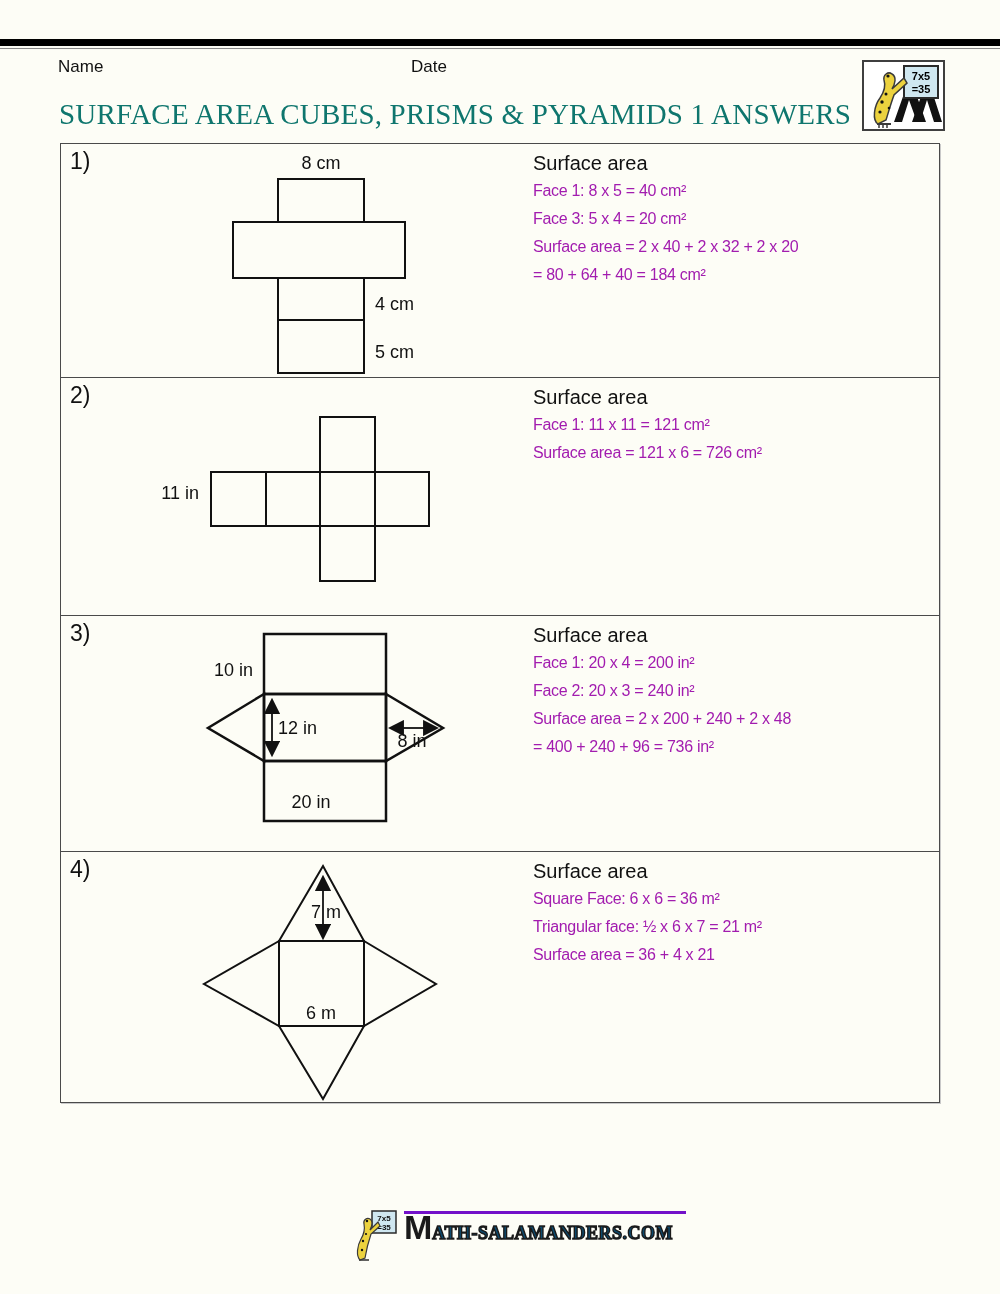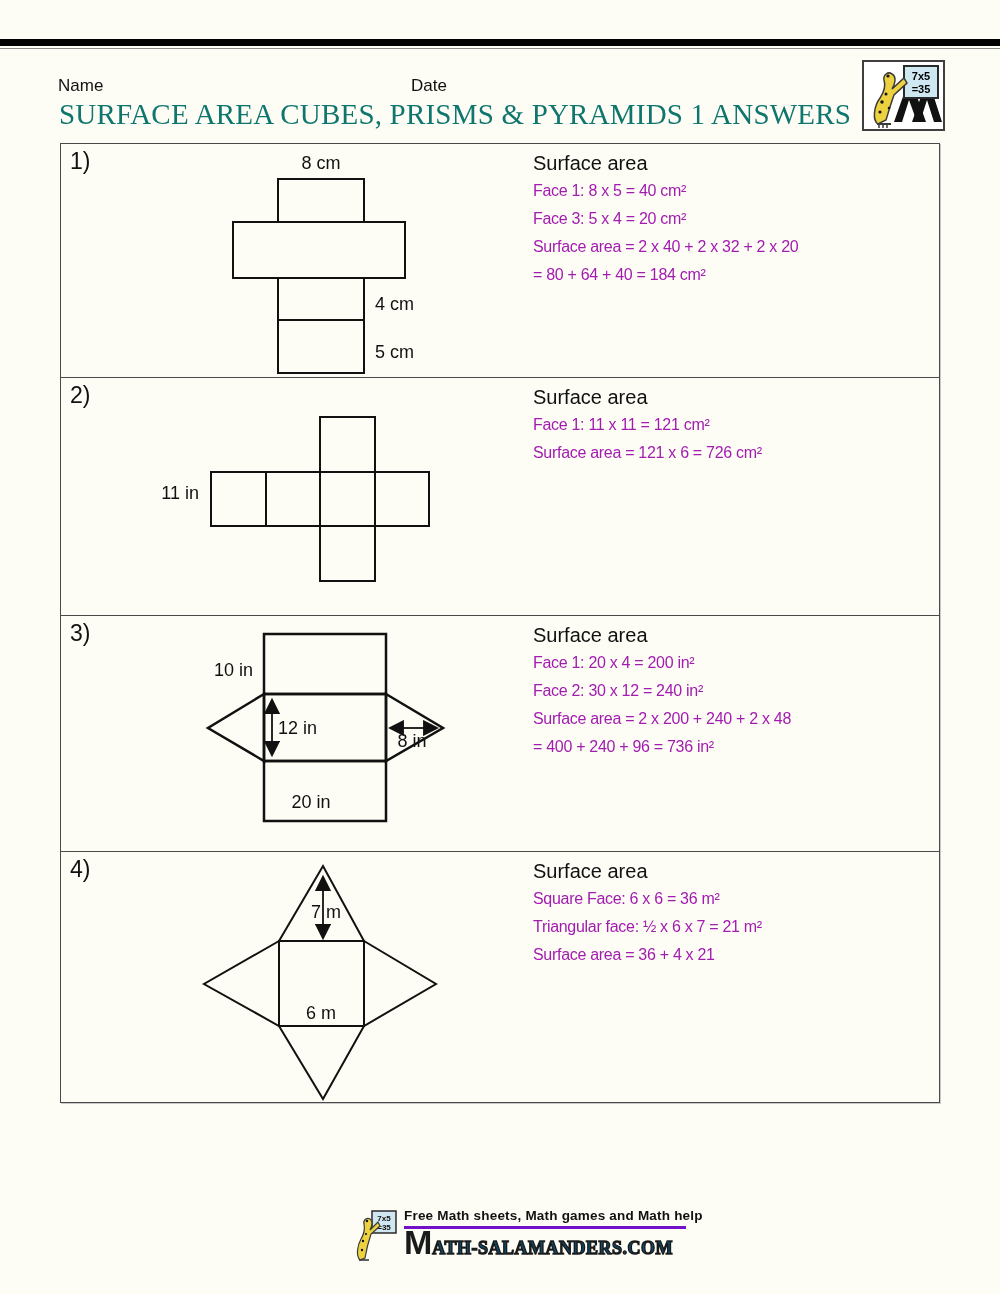--- a/index.html
+++ b/index.html
@@ -3,21 +3,21 @@
 <meta charset="utf-8">
 <style>
   html,body{margin:0;padding:0;background:#e8e8e8;}
   .page{
     position:relative;width:1000px;height:1294px;margin:0 auto;
     background:#fdfdf6;overflow:hidden;
     font-family:"Liberation Sans",sans-serif;color:#1a1a1a;
   }
   .topbar-black{position:absolute;top:39px;left:0;width:1000px;height:7px;background:#000;}
   .topbar-sub{position:absolute;top:48px;left:0;width:1000px;height:1px;background:#8a8a8a;}
-  .meta-label{position:absolute;top:76px;font-size:17px;color:#111;}
+  .meta-label{position:absolute;top:57px;font-size:17px;color:#111;}
   .name-label{left:58px;}
   .date-label{left:411px;}
   .logo-box{
     position:absolute;left:862px;top:60px;width:83px;height:71px;
     border:2px solid #3f3f3f;background:#ffffff;box-sizing:border-box;
   }
   .page-title{
     position:absolute;left:59px;top:98px;width:800px;
     font-family:"Liberation Serif",serif;font-size:29px;font-weight:400;
     color:#0f766e;letter-spacing:0.2px;white-space:nowrap;
@@ -158,21 +158,21 @@
           <line x1="352" y1="112" x2="375" y2="112" marker-end="url(#ah)"></line>
         </g>
         <text x="192" y="60" text-anchor="end">10 in</text>
         <text x="217" y="118">12 in</text>
         <text x="351" y="131" text-anchor="middle">8 in</text>
         <text x="250" y="192" text-anchor="middle">20 in</text>
       </svg>
       <div class="answers">
         <div class="ans-heading">Surface area</div>
         <div class="ans-line">Face 1: 20 x 4 = 200 in²</div>
-        <div class="ans-line">Face 2: 30 x 12 = 240 in²</div>
+        <div class="ans-line">Face 2: 20 x 3 = 240 in²</div>
         <div class="ans-line">Surface area = 2 x 200 + 240 + 2 x 48</div>
         <div class="ans-line">= 400 + 240 + 96 = 736 in²</div>
       </div>
     </section>
 
     <section class="problem-row row-4">
       <span class="problem-number">4)</span>
       <svg class="net-svg" width="470" height="250" viewBox="0 0 470 250">
         <g fill="none" stroke="#111" stroke-width="2">
           <rect x="218" y="89" width="85" height="85"></rect>
@@ -204,21 +204,20 @@
       <text x="32" y="13" text-anchor="middle" style="font-size:8px;font-weight:bold;fill:#111;font-family:'Liberation Sans',sans-serif">7x5</text>
       <text x="32" y="22" text-anchor="middle" style="font-size:8px;font-weight:bold;fill:#111;font-family:'Liberation Sans',sans-serif">=35</text>
       <path d="M8,52 C4,48 5,38 9,31 C12,26 13,21 12,16 C11,12 15,9 18,11 C21,13 20,18 18,22 L26,14 L28,18 L19,26 C16,35 14,44 13,50 Z" fill="#ecd23e" stroke="#3a3a3a" stroke-width="1.2"></path>
       <circle cx="15" cy="13" r="1.2" fill="#111"></circle>
       <circle cx="11" cy="33" r="1.2" fill="#111"></circle>
       <circle cx="14" cy="26" r="1.1" fill="#111"></circle>
       <circle cx="10" cy="42" r="1.2" fill="#111"></circle>
       <path d="M7,52 h10" stroke="#3a3a3a" stroke-width="1.6"></path>
     </svg>
     <div class="footer-right">
-      <div class="footer-tagline">Free Math sheets, Math games and Math help</div>
       <div class="footer-rule"></div>
       <div class="footer-site">
         <span class="site-m">M</span><span class="site-rest">ATH-SALAMANDERS.COM</span>
       </div>
     </div>
   </div>
 
 </div>
 
 </body></html>

